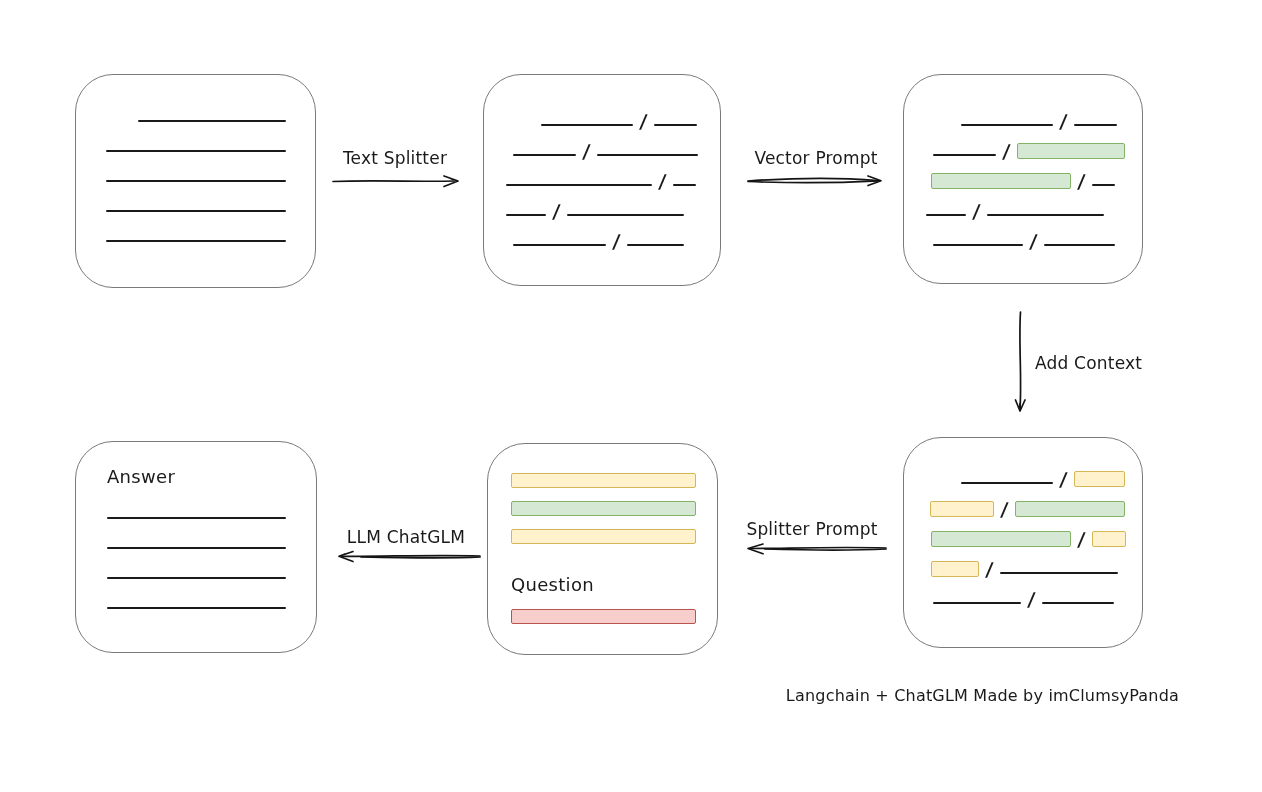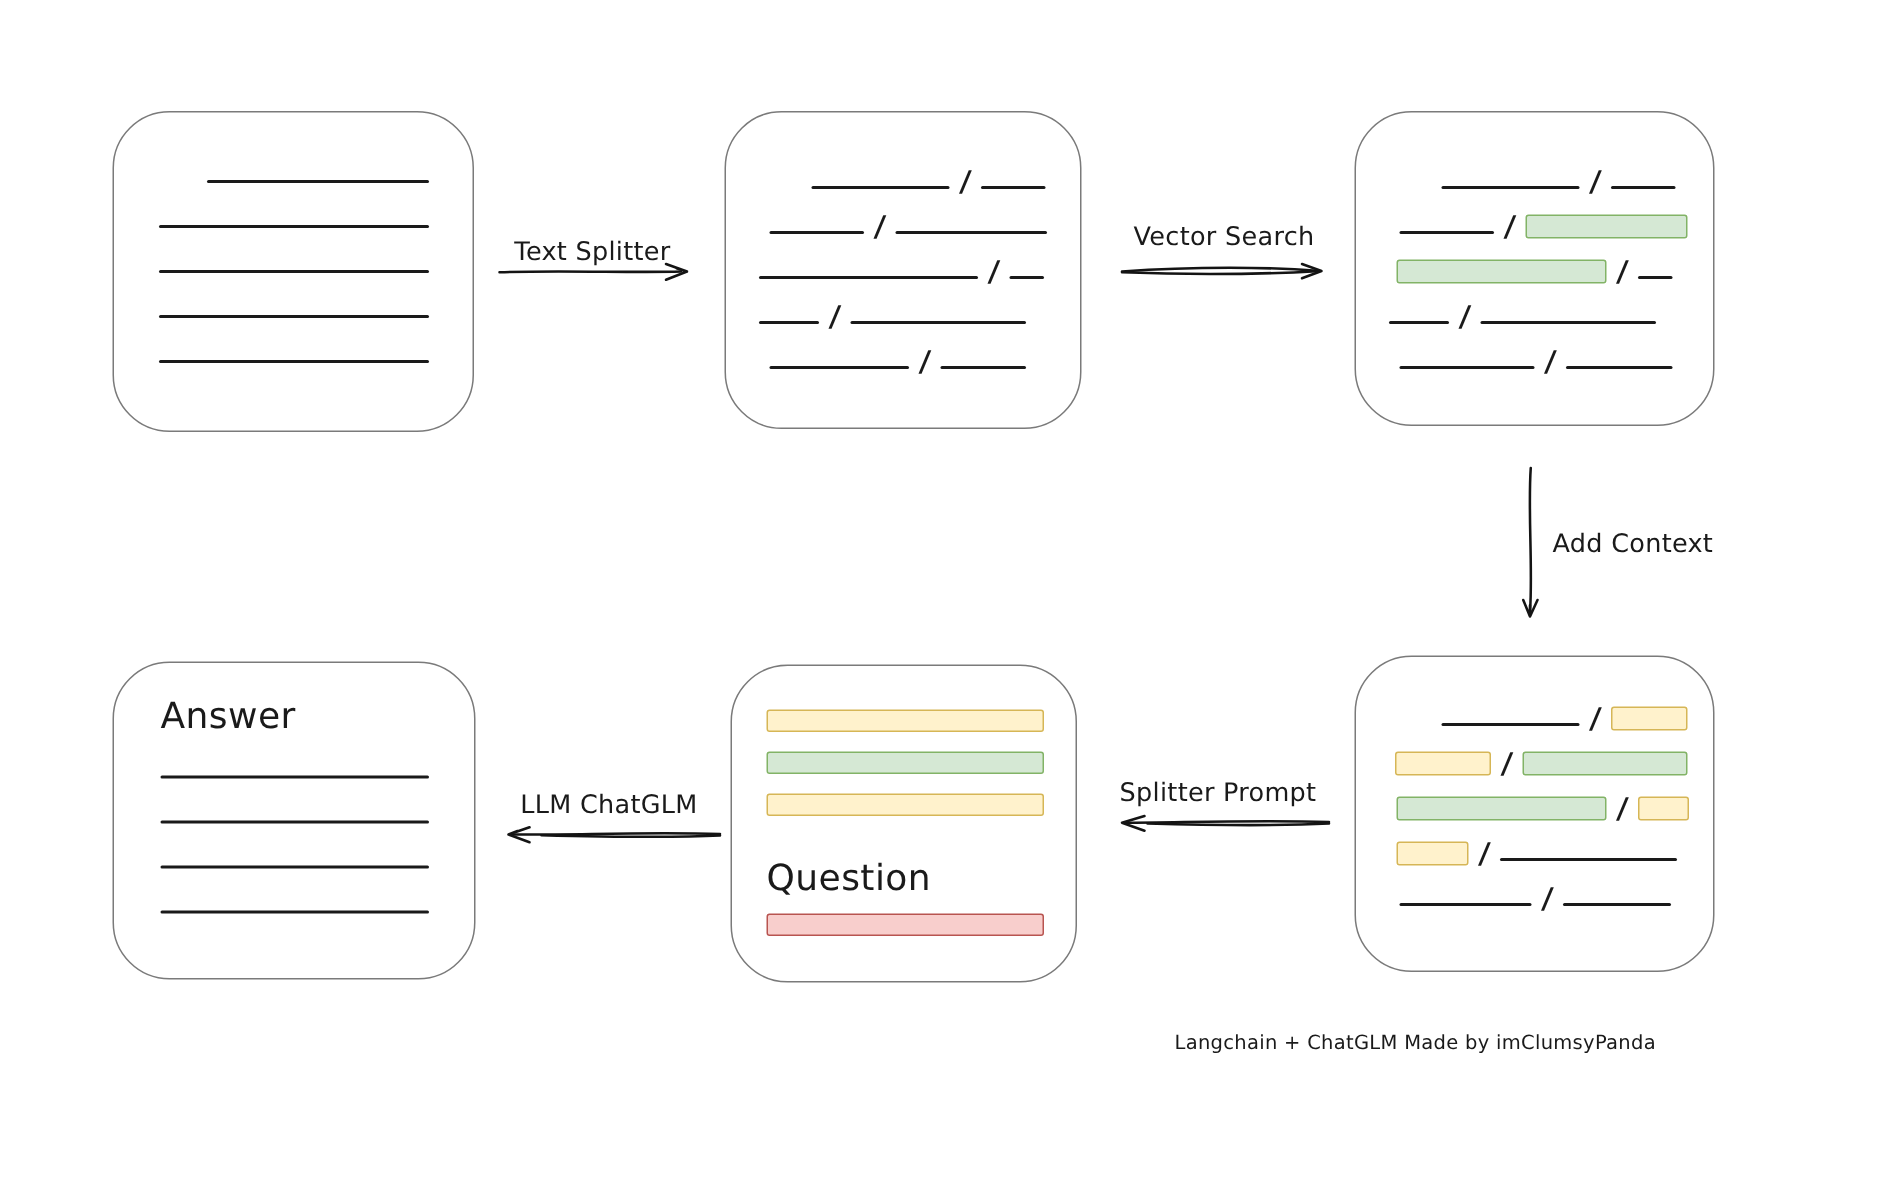--- a/index.html
+++ b/index.html
@@ -26,33 +26,33 @@
   .row{display:flex;align-items:flex-end;height:30px;}
   .seg-line{display:block;height:2px;background:#1a1a1a;margin-bottom:3px;border-radius:1px;}
   .slash{
     display:block;font-size:19px;font-weight:600;line-height:17px;margin:0 7px -1px 7px;
     transform:skewX(-6deg);
   }
   .chunk{display:block;height:14px;border:1.5px solid;border-radius:2px;box-sizing:content-box;}
   .chunk.green,.bar.green{background:#d5e8d4;border-color:#82b366;}
   .chunk.yellow,.bar.yellow{background:#fff2cc;border-color:#d6b656;}
   .bar.red{background:#f8cecc;border-color:#b85450;}
-  .box-heading{font-size:24px;line-height:22px;letter-spacing:0.3px;}
+  .box-heading{font-size:18px;line-height:22px;letter-spacing:0.3px;}
   .box-heading.q{margin-top:30px;}
   #box-answer .box-heading{position:absolute;top:24px;left:31px;}
   .bar{width:183px;height:13px;border:1.5px solid;border-radius:2px;margin-top:13px;}
   .arrow-label{
     position:absolute;font-size:17px;line-height:22px;text-align:center;letter-spacing:0.2px;
     white-space:nowrap;
   }
   .arrow-svg{position:absolute;overflow:visible;}
   .arrow-svg path{fill:none;stroke:#141414;stroke-width:1.7;stroke-linecap:round;stroke-linejoin:round;}
   #caption{
-    position:absolute;left:783px;top:683px;width:396px;text-align:left;
-    font-size:13px;line-height:26px;letter-spacing:0.2px;
+    position:absolute;left:783px;top:683px;width:396px;text-align:right;
+    font-size:16px;line-height:26px;letter-spacing:0.2px;
   }
 </style>
 </head>
 <body>
 
 <div id="canvas">
 
   <div class="box" id="box-document">
     <div class="rows">
         <div class="row">
@@ -186,27 +186,27 @@
         </div>
         <div class="row">
           <span class="seg-line" style="width: 179px; margin-left: 31px;"></span>
         </div>
         <div class="row">
           <span class="seg-line" style="width: 179px; margin-left: 31px;"></span>
         </div>
       </div>
   </div>
 
-  <div class="arrow-label" style="left:333px;top:157px;width:124px;">Text Splitter</div>
+  <div class="arrow-label" style="left:333px;top:147px;width:124px;">Text Splitter</div>
   <svg class="arrow-svg" style="left:332px;top:172px;" width="132" height="17" viewBox="0 0 132 17">
     <path d="M1,9.5 C40,8 92,10 122,9"></path>
     <path d="M112,4 L126,9 L112,14.5 M119,6.8 L126,9"></path>
   </svg>
 
-  <div class="arrow-label" style="left:745px;top:147px;width:142px;">Vector Search</div>
+  <div class="arrow-label" style="left:745px;top:147px;width:142px;">Vector Prompt</div>
   <svg class="arrow-svg" style="left:747px;top:172px;" width="140" height="17" viewBox="0 0 140 17">
     <path d="M1,9 C50,5.5 100,6 131,8.5"></path>
     <path d="M1,9.5 C50,11.5 100,10.5 131,8.8"></path>
     <path d="M121,4 L134,8.7 L121,13.5"></path>
   </svg>
 
   <div class="arrow-label" style="left:1035px;top:352px;text-align:left;">Add Context</div>
   <svg class="arrow-svg" style="left:1012px;top:311px;" width="17" height="104" viewBox="0 0 17 104">
     <path d="M8.5,1 C6.5,30 10,68 8,97"></path>
     <path d="M3.5,89 L8,100 L13,89 M8,100 L8,92.5"></path>

